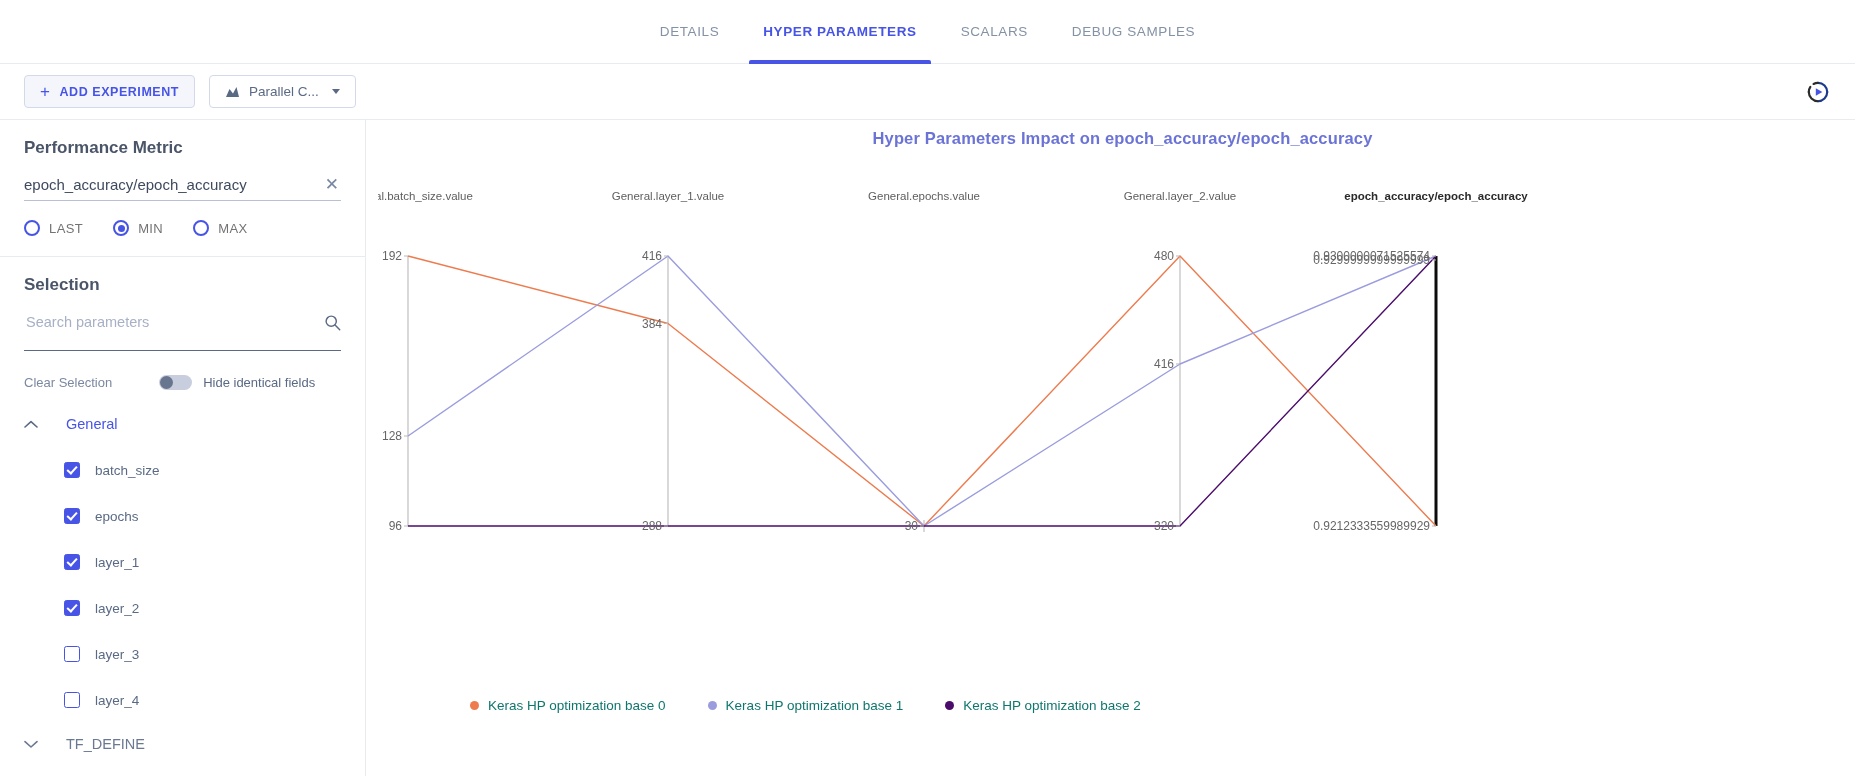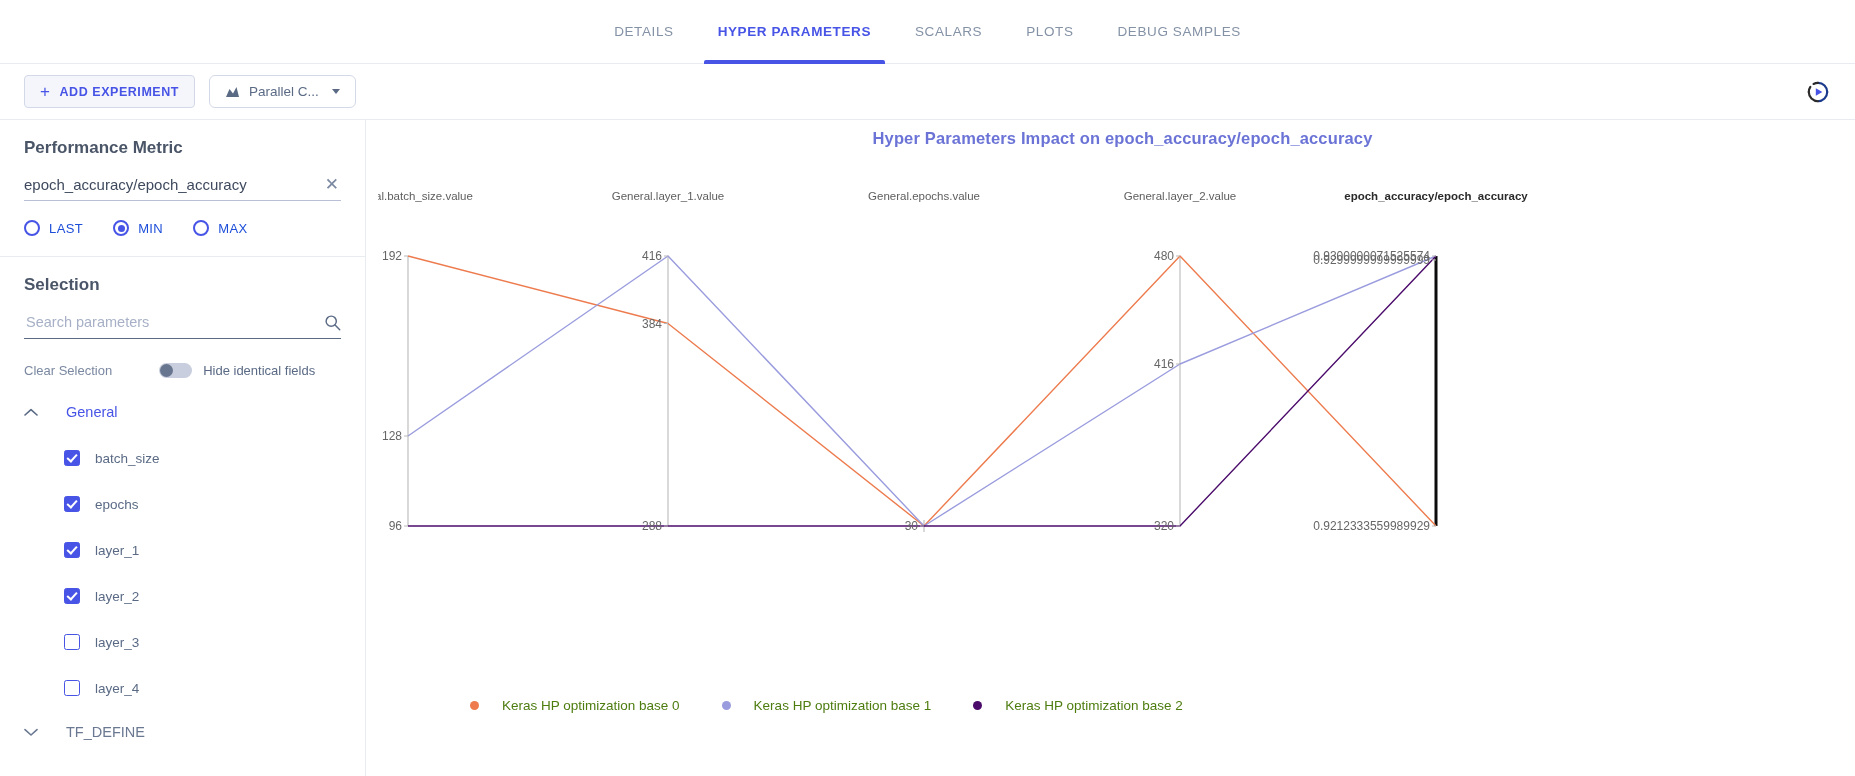--- a/index.html
+++ b/index.html
@@ -42,21 +42,21 @@
   }
   .btn {
     display: inline-flex; align-items: center; gap: 9px;
     height: 33px; padding: 0 15px;
     border: 1px solid #d3d9e8; border-radius: 4px;
     background: #f4f6fc; color: #4754e6;
     font-size: 12.5px; font-weight: 700; letter-spacing: .55px;
     cursor: pointer; white-space: nowrap;
   }
   .btn.plain { background: #ffffff; font-weight: 400; letter-spacing: 0;
-                font-size: 13.5px; color: #5a6a85; border-radius: 6px; }
+                font-size: 13.5px; color: #5a6a85; }
   .btn + .btn { margin-left: 14px; }
   .btn .plus { font-size: 17px; line-height: 1; color: #4754e6; font-weight: 400; }
   .caret { width: 0; height: 0; border-left: 4.5px solid transparent;
            border-right: 4.5px solid transparent; border-top: 5.5px solid #5a6a85;
            margin-left: 4px; }
   .spacer { flex: 1 1 auto; }
   .refresh-icon { width: 26px; height: 26px; cursor: pointer; }
 
   
   .sidebar {
@@ -69,24 +69,24 @@
                 border-bottom: 1.5px solid #b9c0d6; padding-bottom: 7px; }
   .metric-value { font-size: 15px; color: #3f4a5e; flex: 1 1 auto; }
   .clear-x { font-size: 17px; color: #7b88a1; cursor: pointer; line-height: 1;
              padding: 0 2px; }
   .radios { display: flex; align-items: center; gap: 30px; margin-top: 19px; }
   .radio { display: flex; align-items: center; gap: 9px; cursor: pointer; }
   .rdot { width: 16px; height: 16px; border: 2px solid #4754e6; border-radius: 50%;
           display: inline-block; position: relative; }
   .rdot.on::after { content: ""; position: absolute; inset: 2.5px; border-radius: 50%;
                     background: #4754e6; }
-  .rlabel { font-size: 13px; color: #1d4ed8; letter-spacing: .4px; }
+  .rlabel { font-size: 13px; color: #737373; letter-spacing: .4px; }
 
   .search-row { position: relative; display: flex; align-items: center;
-                border-bottom: 1.8px solid #5a6a85; padding-bottom: 7px; }
+                border-bottom: 1.8px solid #5a6a85; padding-bottom: 19px; }
   .search-input { border: none; outline: none; flex: 1 1 auto;
                   font-size: 14.5px; color: #3f4a5e; background: transparent;
                   font-family: "Liberation Sans", sans-serif; }
   .search-input::placeholder { color: #a7b0c6; }
   .search-icon { width: 17px; height: 17px; cursor: pointer; }
 
   .opts-row { display: flex; margin-top: 24px; }
   .clear-sel { font-size: 13px; color: #7b88a1; cursor: pointer; }
   .toggle-wrap { display: flex; align-items: center; gap: 11px; margin-left: 47px; }
   .toggle { width: 33px; height: 15px; border-radius: 8px; background: #c8cedd;
@@ -115,37 +115,36 @@
   
   .chart-area { position: absolute; top: 120px; left: 378px;
                 width: 1489px; height: 656px; background: #fff; }
   .chart-title { text-align: center; margin-top: 9px; font-size: 16.5px;
                  font-weight: 700; color: #6b74d6; letter-spacing: .15px; }
   .plot-wrap { position: absolute; top: 58px; left: 0; width: 1489px; height: 520px; }
   .legend { position: absolute; top: 578px; left: 0; width: 1489px;
             display: flex; align-items: center; padding-left: 92px; gap: 42px; }
   .legend-item { display: flex; align-items: center; gap: 9px; cursor: pointer; }
   .legend-dot { width: 9px; height: 9px; border-radius: 50%; flex: 0 0 auto; }
-  .legend-text { font-size: 13.5px; color: #4d7c0f; margin-left: 14px; }
+  .legend-text { font-size: 13.5px; color: #0f766e; }
   svg { display: block; }
   .ax-title { font-size: 11.5px; fill: #5e5e5e; font-family: "Liberation Sans", sans-serif; }
   .ax-tick { font-size: 12px; fill: #666; font-family: "Liberation Sans", sans-serif; }
   .ax-title.metric { font-weight: 700; fill: #2b2b2b; }
 </style>
 </head>
 <body>
 
 <div id="app">
 
   <div class="tabbar">
     <div class="tabs">
       <div class="tab">DETAILS</div>
       <div class="tab active">HYPER PARAMETERS</div>
       <div class="tab">SCALARS</div>
-      <div class="tab">PLOTS</div>
       <div class="tab">DEBUG SAMPLES</div>
     </div>
   </div>
 
   <div class="toolbar">
     <div class="btn">
       <span class="plus">+</span>
       <span>ADD EXPERIMENT</span>
     </div>
     <div class="btn plain">

